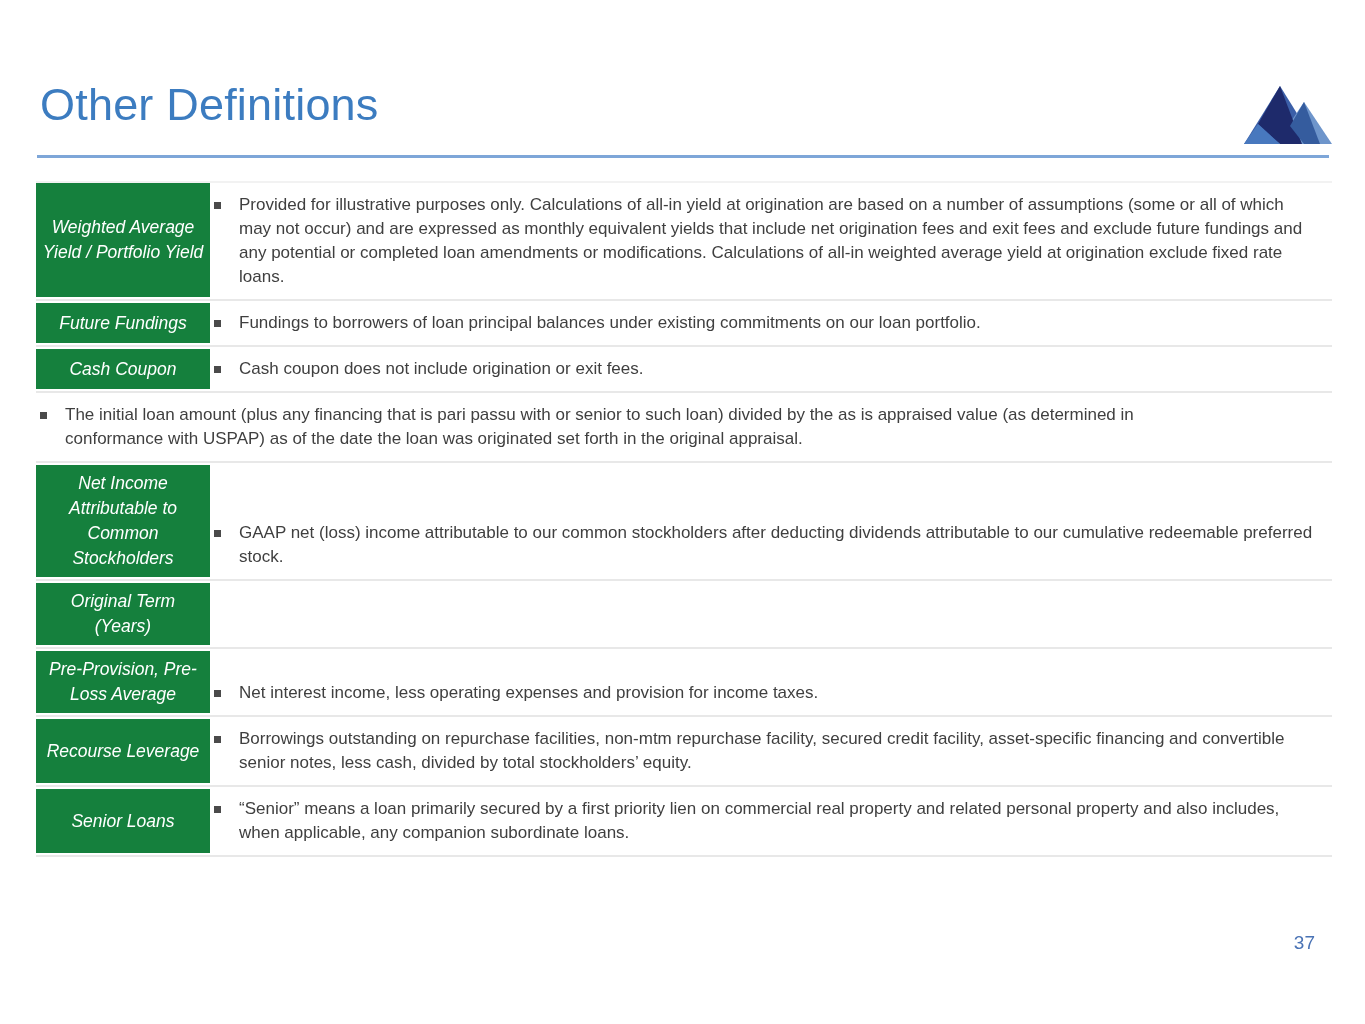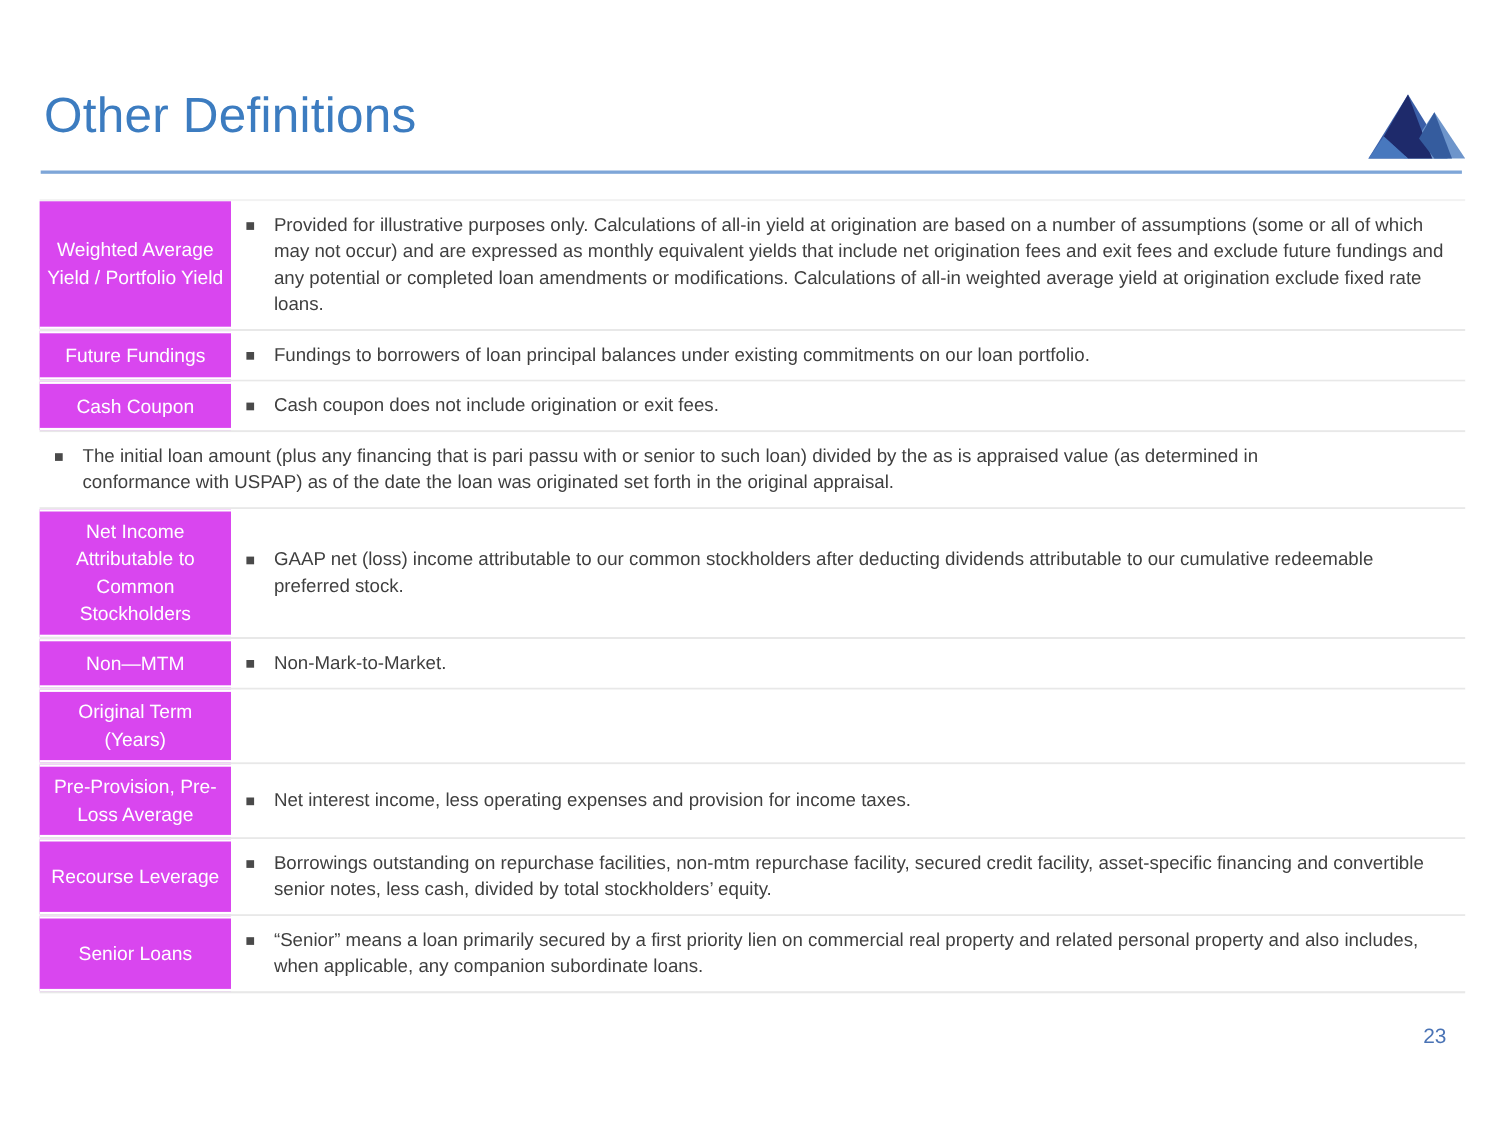--- a/index.html
+++ b/index.html
@@ -70,39 +70,40 @@
     position: relative;
     display: flex;
     align-items: stretch;
     border-bottom: 2px solid #E8E8E8;
     background: #ffffff;
   }
   .row:first-child { border-top: 2px solid #F2F2F2; }
 
   .row-label {
     flex: 0 0 174px;
-    background: #d946ef;
+    background: #15803d;
     color: #ffffff;
     font-size: 17.5px;
     line-height: 25px;
     text-align: center;
     display: flex;
     align-items: center;
     justify-content: center;
     padding: 6px 6px;
     border-top: 2px solid #ffffff;
     border-bottom: 2px solid #ffffff;
+    font-style: italic;
   }
   .row:first-child .row-label { border-top: 0; }
 
   .row-body {
     flex: 1 1 auto;
     display: flex;
-    align-items: center;
-    padding: 10px 12px 10px 14px;
+    align-items: flex-end;
+    padding: 10px 12px 10px 4px;
     background: #ffffff;
   }
 
   .bullet-line {
     display: flex;
     align-items: flex-start;
     gap: 0;
   }
 
   .bullet {
@@ -197,29 +198,20 @@
     <div class="row">
       <div class="row-label">Net Income Attributable to Common Stockholders</div>
       <div class="row-body">
         <div class="bullet-line">
           <span class="bullet"></span>
           <span class="body-text">GAAP net (loss) income attributable to our common stockholders after deducting dividends attributable to our cumulative redeemable preferred stock.</span>
         </div>
       </div>
     </div>
 
-    <div class="row">
-      <div class="row-label">Non—MTM</div>
-      <div class="row-body">
-        <div class="bullet-line">
-          <span class="bullet"></span>
-          <span class="body-text">Non-Mark-to-Market.</span>
-        </div>
-      </div>
-    </div>
 
     <div class="row">
       <div class="row-label">Original Term (Years)</div>
     </div>
 
     <div class="row">
       <div class="row-label">Pre-Provision, Pre-Loss Average</div>
       <div class="row-body">
         <div class="bullet-line">
           <span class="bullet"></span>
@@ -243,15 +235,15 @@
       <div class="row-body">
         <div class="bullet-line">
           <span class="bullet"></span>
           <span class="body-text">“Senior” means a loan primarily secured by a first priority lien on commercial real property and related personal property and also includes, when applicable, any companion subordinate loans.</span>
         </div>
       </div>
     </div>
 
   </div>
 
-  <div id="page-number">23</div>
+  <div id="page-number">37</div>
 
 </div>
 
 </body></html>

